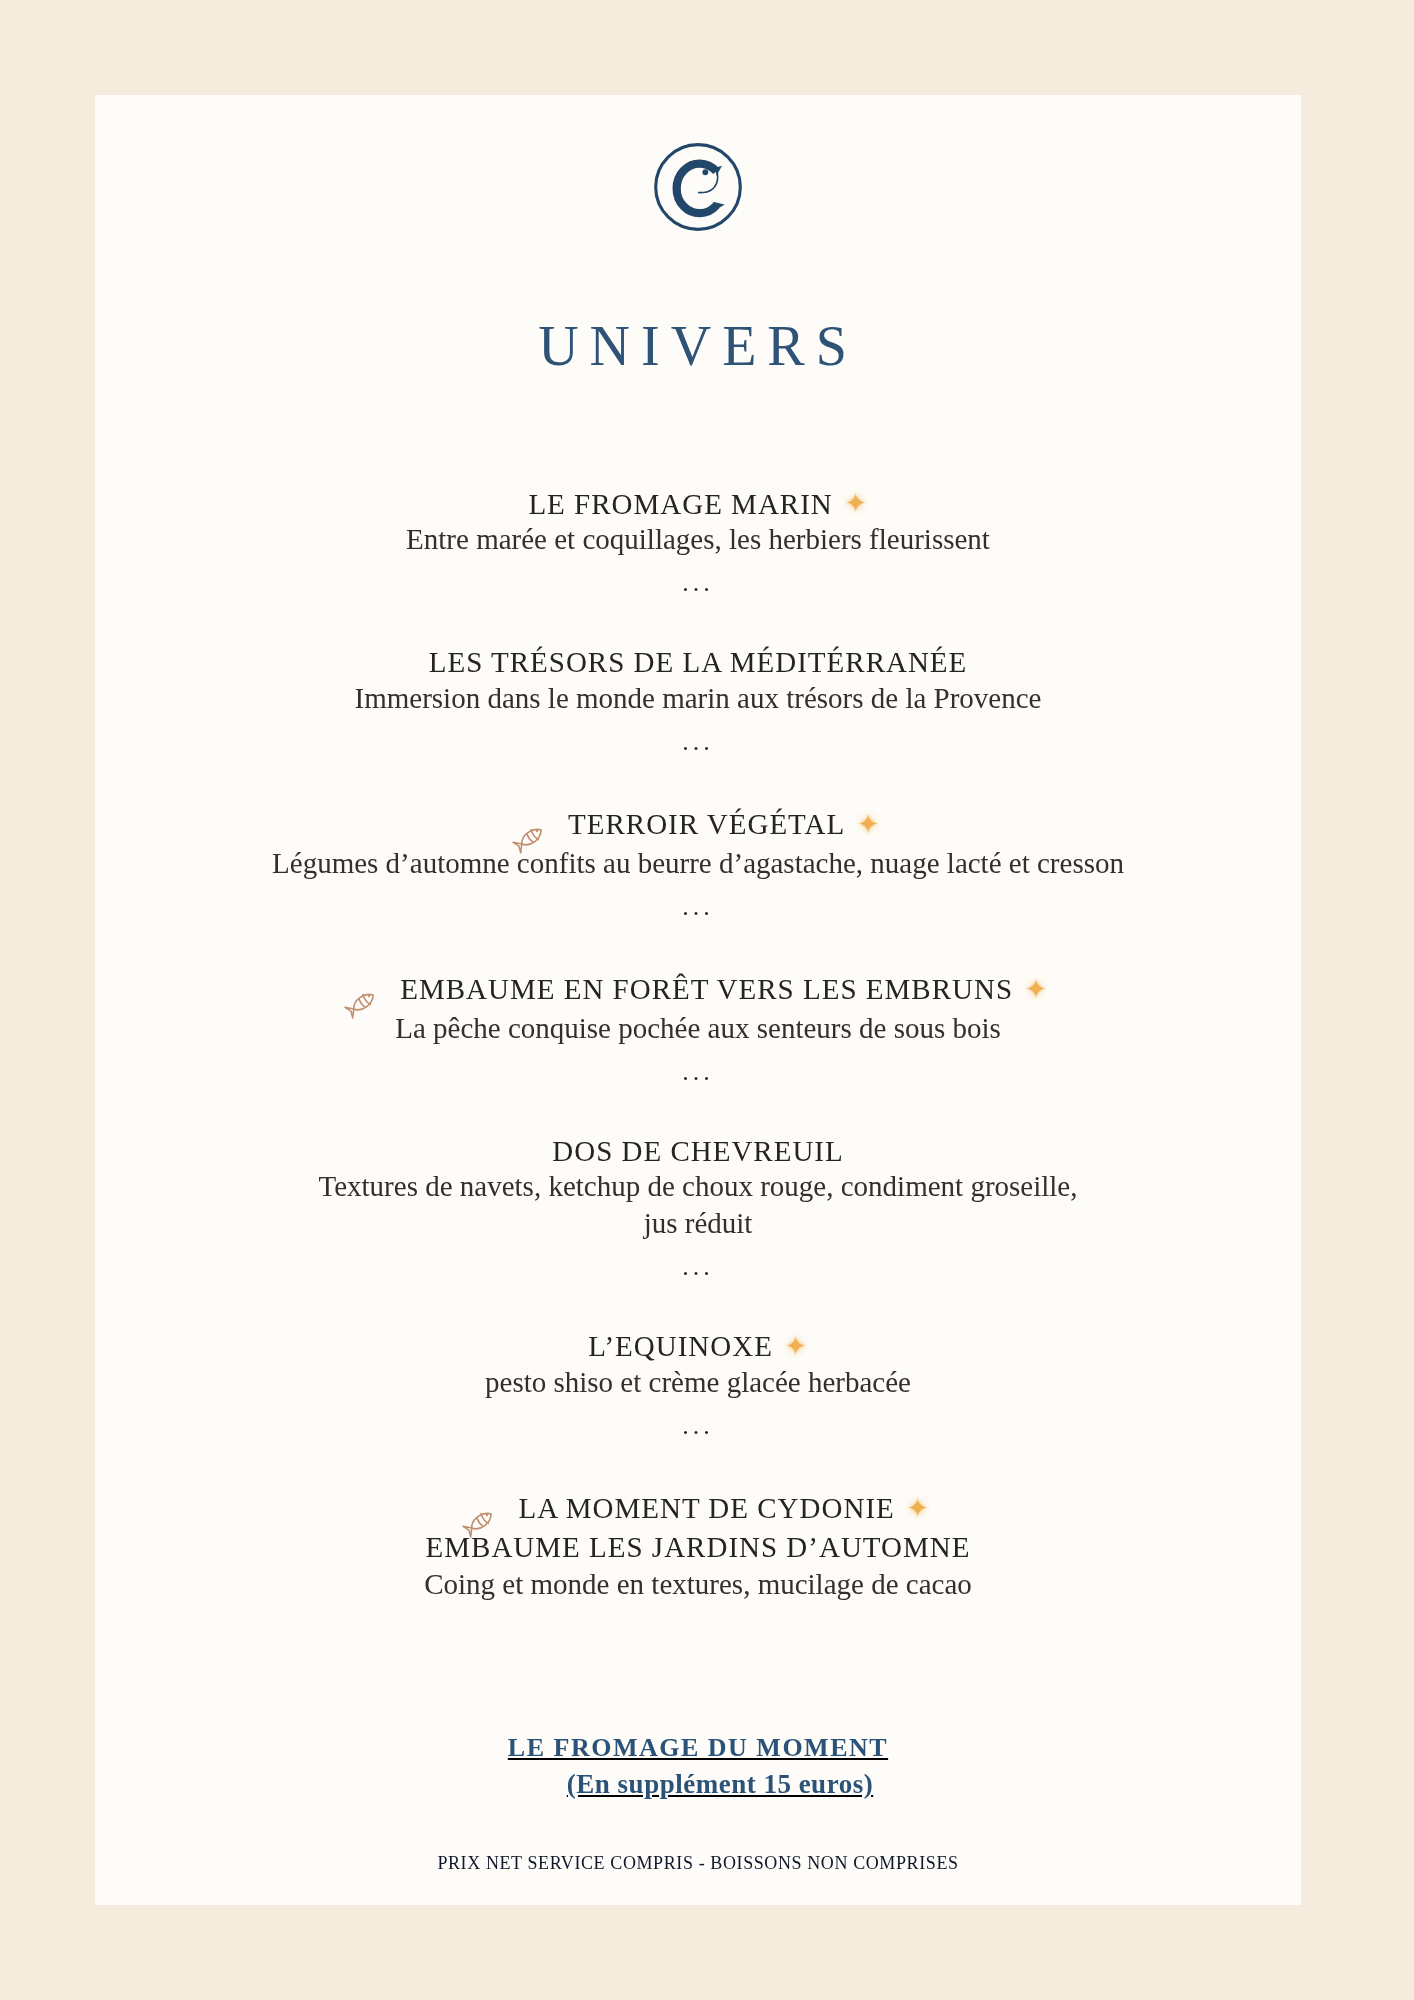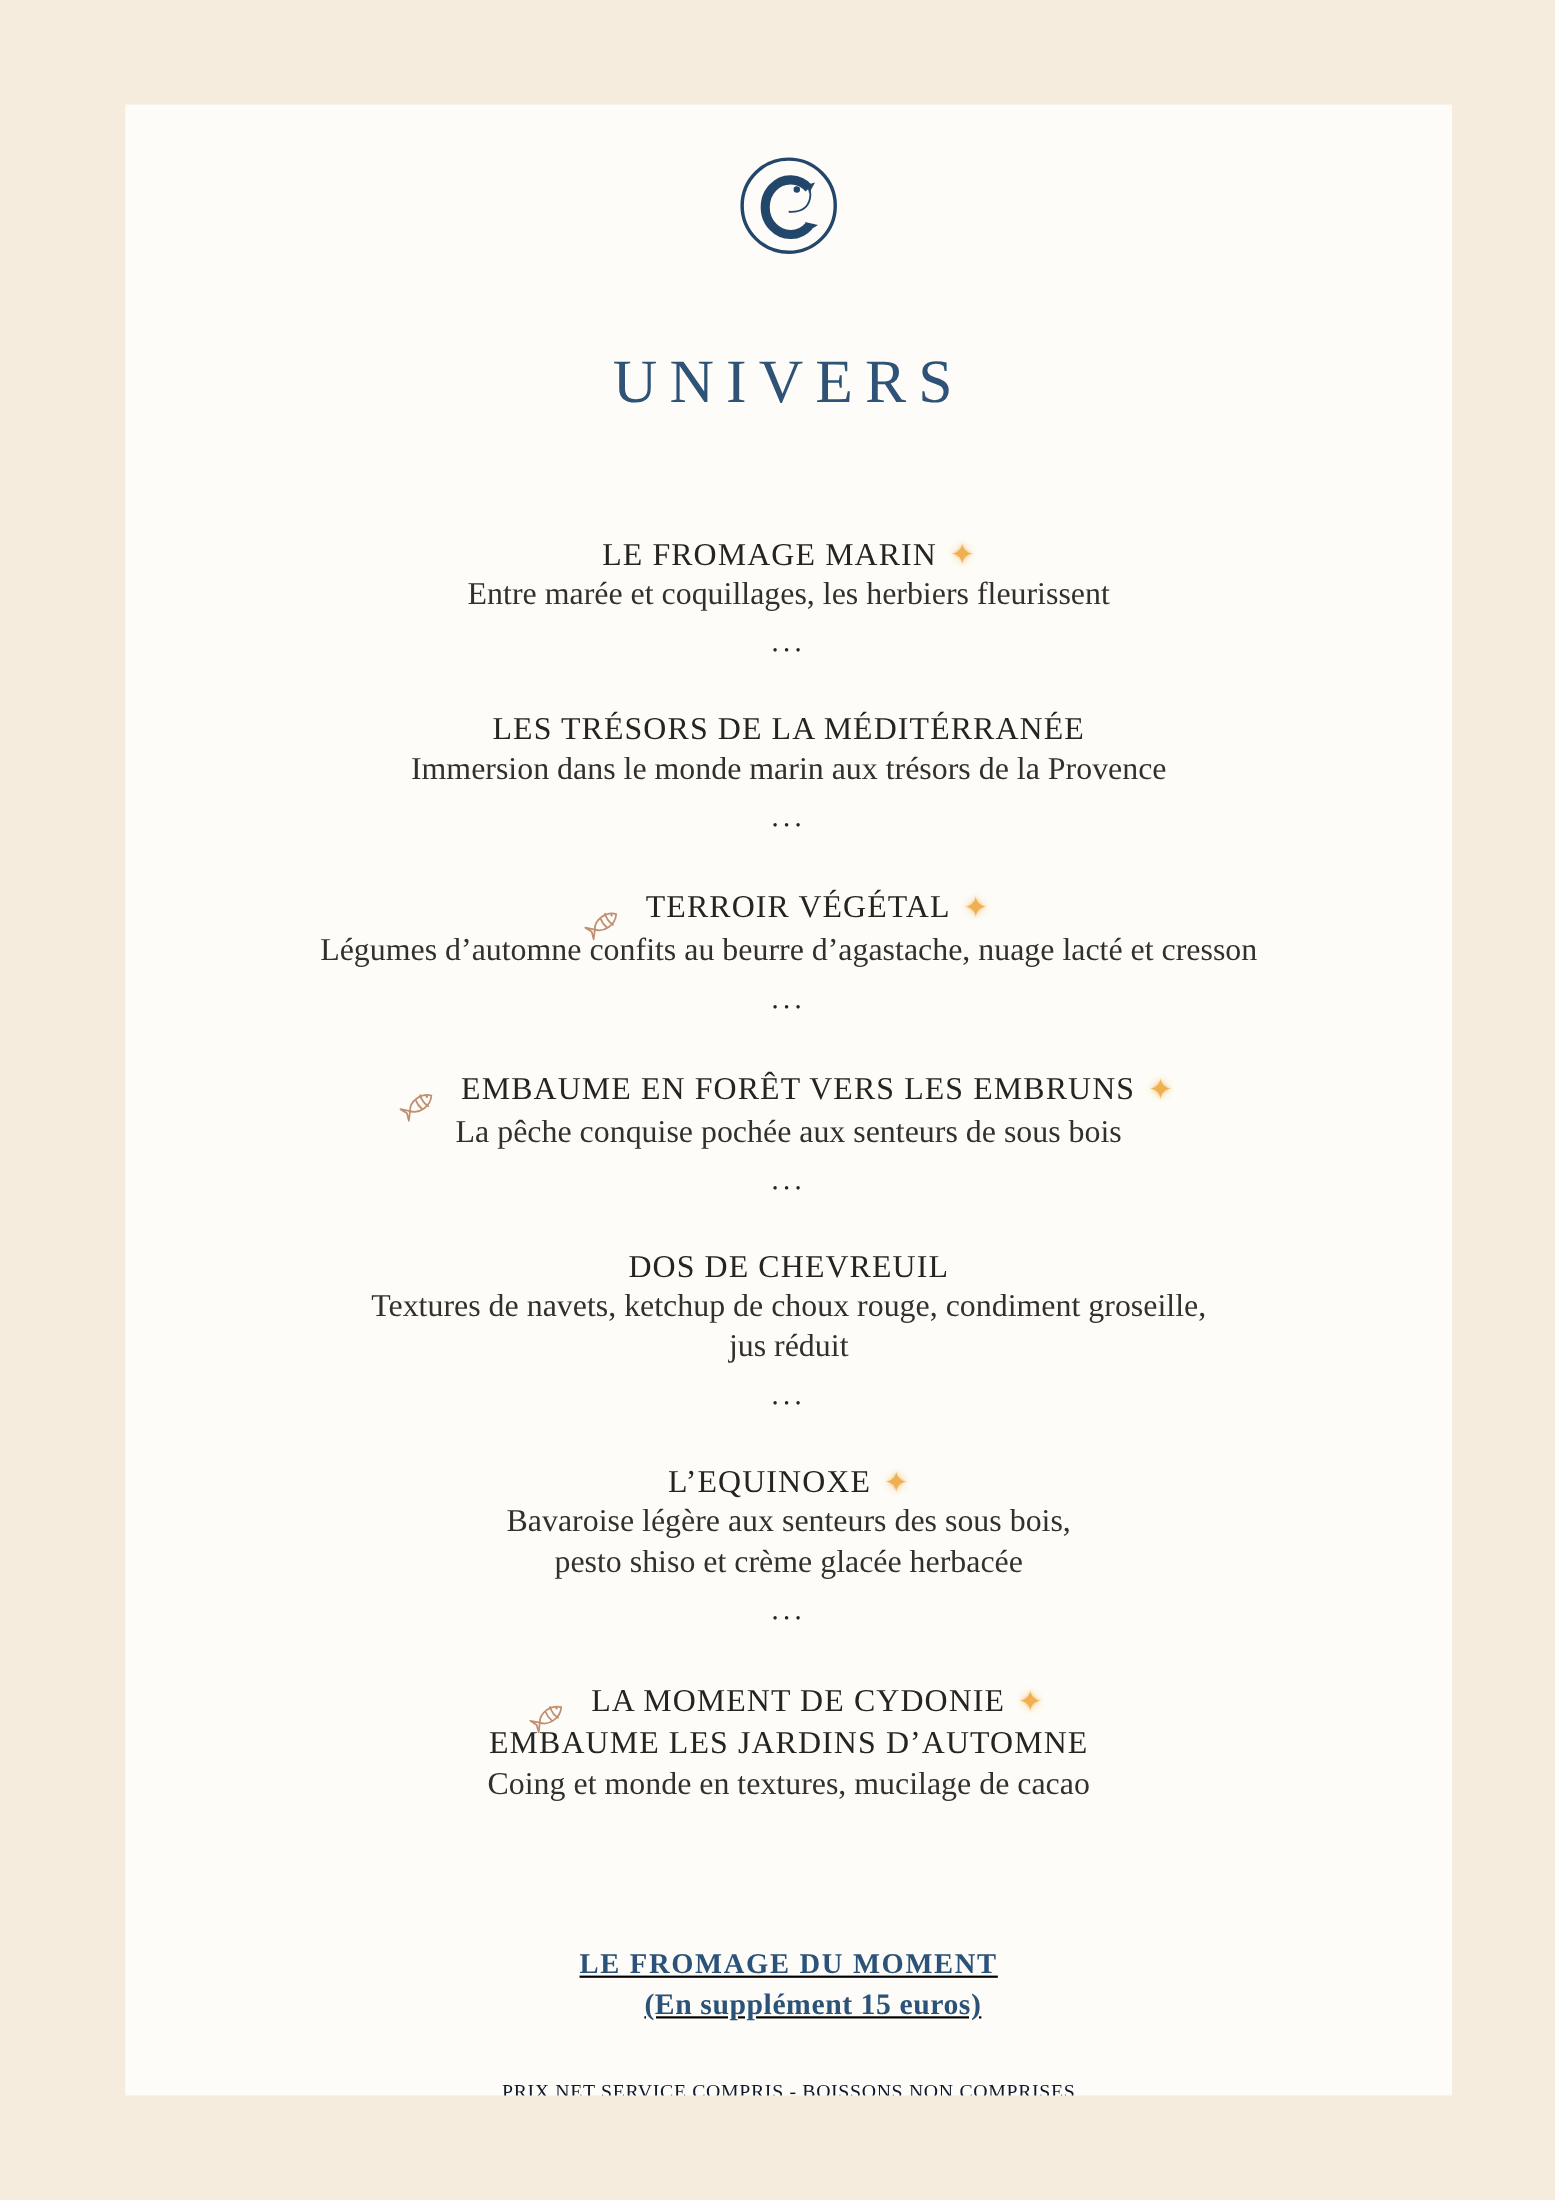--- a/index.html
+++ b/index.html
@@ -9,21 +9,21 @@
     background:#f5ecde;
   }
   .page{
     position:relative;
     width:1414px; height:2000px;
     background:#f5ecde;
     overflow:hidden;
   }
   .card{
     position:absolute;
-    left:114px; top:95px;
+    left:95px; top:95px;
     width:1206px; height:1810px;
     background:#fdfcf8;
     text-align:center;
     padding-top:46px;
     overflow:hidden;
   }
   
   .logo{ display:inline-block; width:92px; height:92px; }
   
   .main-title{
@@ -193,21 +193,20 @@
   </div>
 
   <div class="menu-item">
     <div class="item-title-row">
 
       <span class="title-text">L’EQUINOXE</span>
       <span class="sparkle-icon">✦</span>
     </div>
 
     <div class="item-descs">
-            <div class="item-desc">Bavaroise légère aux senteurs des sous bois,</div>
             <div class="item-desc">pesto shiso et crème glacée herbacée</div>
           </div>
     <div class="item-dots">...</div>
   </div>
 
   <div class="menu-item">
     <div class="item-title-row">
       <span class="fish-icon">
         <svg viewBox="0 0 40 40" fill="none" stroke="#c18f70" stroke-width="1.6" stroke-linejoin="round" stroke-linecap="round" transform="rotate(-28 20 20)">
           <path d="M9,20 C14,12.5 27,12.5 33,20 C27,27.5 14,27.5 9,20 Z"></path>

